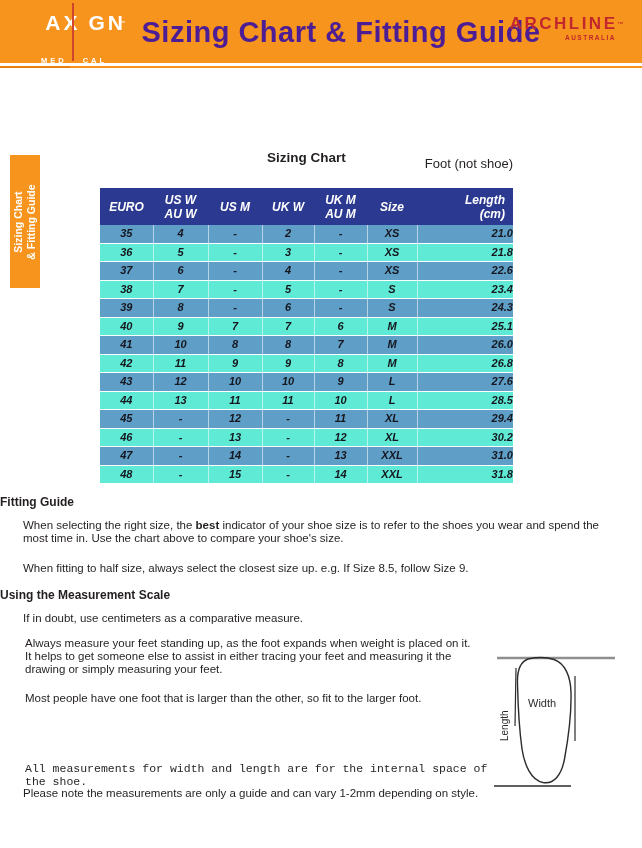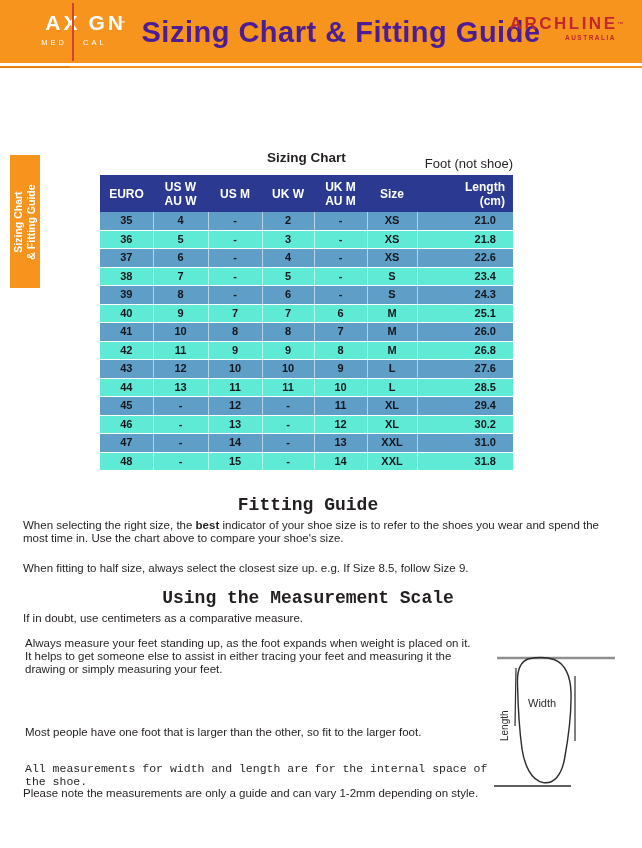--- a/index.html
+++ b/index.html
@@ -7,62 +7,62 @@
     position:relative; width:642px; height:848px; background:#ffffff;
     font-family:"Liberation Sans", sans-serif; overflow:hidden;
     color:#231F20;
   }
 
   
   .top-bar { position:absolute; top:0; left:0; width:642px; height:63px; background:#F7941E; }
   .axign { position:absolute; left:22px; top:11px; width:104px; text-align:center; color:#fff; }
   .axign-name { display:flex; justify-content:flex-end; gap:8px; font-size:21px; font-weight:700; letter-spacing:3px; line-height:24px; position:relative; }
   .axign-tm { font-size:6px; vertical-align:top; position:absolute; right:-2px; top:0; font-weight:700; }
-  .axign-sub { display:flex; justify-content:center; gap:16px; font-size:7.5px; font-weight:400; letter-spacing:3px; margin-top:3px; }
+  .axign-sub { display:flex; justify-content:center; gap:16px; font-size:7.5px; font-weight:700; letter-spacing:3px; margin-top:21px; }
   .axign-line { position:absolute; left:50px; top:-8px; width:2px; height:58px; background:#D0452F; }
   .page-title { position:absolute; left:40px; right:0; top:16px; margin:0; text-align:center; color:#4c1d95; font-size:29px; font-weight:700; letter-spacing:0.5px; }
   .archline { position:absolute; right:16px; top:15px; text-align:right; color:#C1272D; }
   .arch-name { font-size:17px; font-weight:700; letter-spacing:2.5px; line-height:18px; position:relative; }
   .arch-tm { font-size:6px; vertical-align:top; font-weight:700; }
   .arch-sub { font-size:6.5px; font-weight:700; letter-spacing:1.5px; margin-top:1px; padding-right:10px; }
   .header-rule { position:absolute; top:66px; left:0; width:642px; height:2px;
     background:linear-gradient(to right,#e5820f 0px,#e5820f 70px,#F7941E 70px); }
 
   
   .side-tab { position:absolute; left:10px; top:155px; width:30px; height:133px; background:#F7941E;
     display:flex; align-items:center; justify-content:center; }
   .side-tab-text { transform:rotate(-90deg); white-space:nowrap; text-align:center;
     color:#ffffff; font-weight:700; font-size:10.5px; line-height:13px; }
 
   
   .chart-head { position:absolute; left:100px; top:150px; width:413px; height:24px; }
   .chart-title { text-align:center; font-size:13.5px; font-weight:700; }
   .chart-note { position:absolute; right:0; top:6px; font-size:13px; font-weight:400; }
 
-  .size-table { position:absolute; left:100px; top:175px; width:413px; border-collapse:collapse; table-layout:fixed; }
+  .size-table { position:absolute; left:100px; top:188px; width:413px; border-collapse:collapse; table-layout:fixed;font-style:italic; }
   .size-table thead th { background:#2B3990; color:#ffffff; font-size:12px; font-weight:700;
     height:37px; vertical-align:middle; text-align:center; line-height:14px; padding:0; }
   .size-table thead th:last-child { text-align:right; padding-right:8px; }
   .size-table tbody td { font-size:11px; font-weight:700; color:#16161e; text-align:center;
     height:17.5px; padding:0; line-height:1;
     border-right:1px solid rgba(255,255,255,0.55); border-bottom:1px solid #ffffff; }
-  .size-table tbody td:last-child { text-align:right; padding-right:17px; border-right:none; }
+  .size-table tbody td:last-child { text-align:right; padding-right:0; border-right:none; }
   .size-table tbody tr.r-blue td { background:#5F9EC6; }
   .size-table tbody tr.r-lav  td { background:#5eead4; }
 
   
-  .sec-heading { position:absolute; left:0; width:616px; text-align:center; font-size:18px; font-weight:700;font-family:Liberation Mono, monospace; }
+  .sec-heading { position:absolute; left:0; width:616px; text-align:left; font-size:12px; font-weight:700; }
   #fg-heading { top:495px; }
   #ms-heading { top:588px; }
   .body-text { position:absolute; font-size:11.5px; line-height:13px; margin:0; }
   #fg-p1 { left:23px; top:519px; width:597px; }
   #fg-p2 { left:23px; top:562px; width:590px; }
   #ms-p1 { left:23px; top:612px; width:480px; }
   #ms-p2 { left:25px; top:637px; width:452px; }
-  #ms-p3 { left:25px; top:726px; width:465px; }
+  #ms-p3 { left:25px; top:692px; width:465px; }
   #ms-p4 { left:25px; top:762px; width:470px;font-family:Liberation Mono, monospace; }
   #ms-p5 { left:23px; top:787px; width:458px; }
   .bold { font-weight:700; }
 
   
   .foot-diagram { position:absolute; left:488px; top:646px; }
   .foot-diagram text { font-family:"Liberation Sans", sans-serif; fill:#2b2b2b; }
 </style>
 </head>
 <body>

